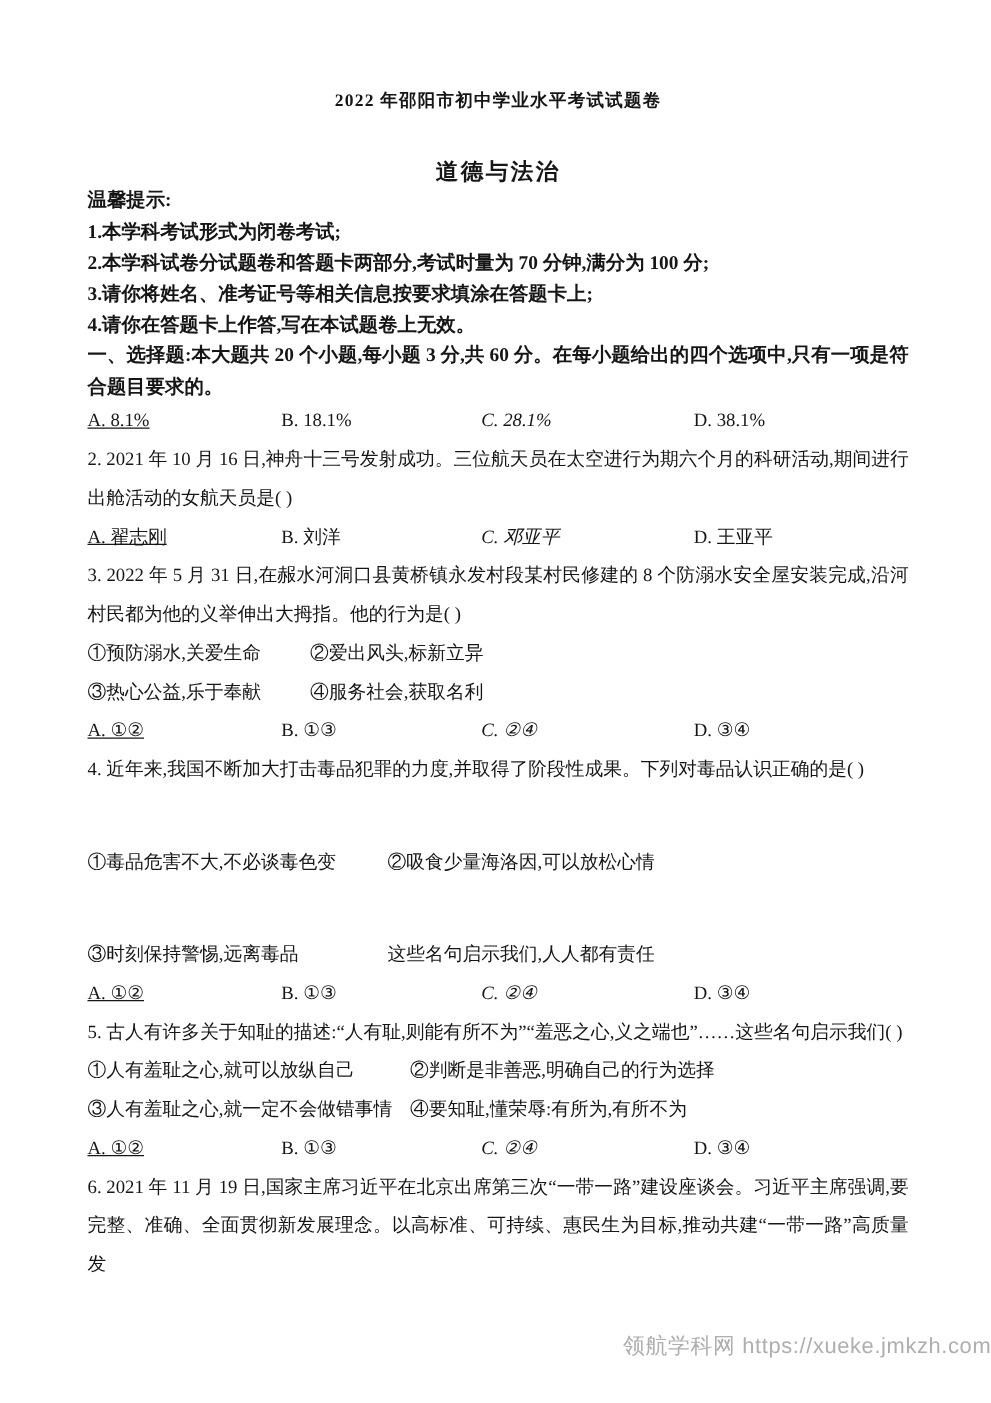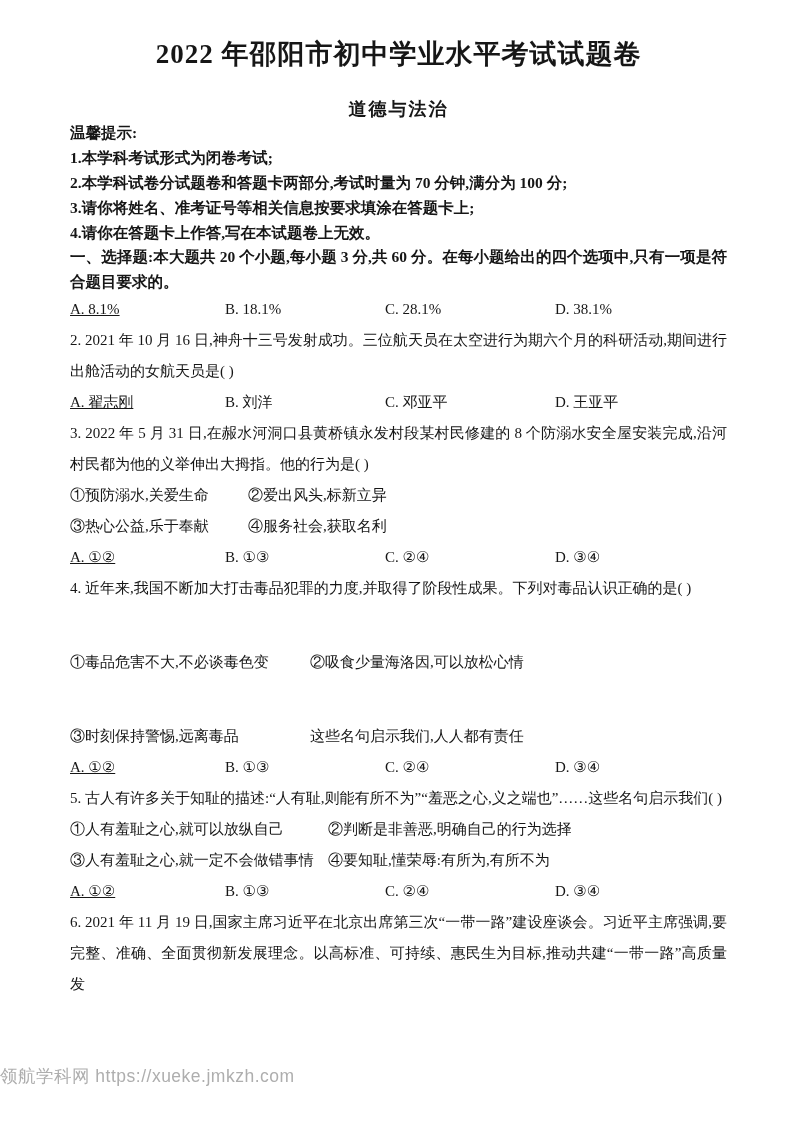--- a/index.html
+++ b/index.html
@@ -4,38 +4,38 @@
 <style>
   html,body{margin:0;padding:0;}
   body{
     width:793px;height:1122px;background:#ffffff;
     font-family:"Liberation Serif","DejaVu Serif",serif;
     color:#161616;
     -webkit-font-smoothing:antialiased;
   }
   .page{position:relative;width:793px;height:1122px;overflow:hidden;background:#ffffff;}
   .content{padding:0 66px 0 70px;}
-  .title{margin-top:42px;text-align:center;font-size:27px;font-weight:bold;line-height:24px;letter-spacing:1px;}
+  .title{margin-top:70px;text-align:center;font-size:14px;font-weight:bold;line-height:24px;letter-spacing:1px;}
   .subtitle{margin-top:32px;text-align:center;font-size:18px;font-weight:bold;line-height:22px;letter-spacing:2px;}
   .notice{margin-top:0;font-weight:bold;font-size:15.5px;line-height:25px;}
   .notice .n-item{text-align:justify;}
   .section-heading{font-weight:bold;font-size:15.5px;line-height:24.5px;text-align:justify;}
   .questions{font-size:15px;line-height:31px;}
   .stem{text-align:justify;}
   .opt-row{white-space:nowrap;}
   .opt-row .opt{display:inline-block;white-space:nowrap;}
   .opt-row .opt:nth-child(1){width:155px;text-decoration:underline;}
   .opt-row .opt:nth-child(2){width:160px;}
-  .opt-row .opt:nth-child(3){width:170px;}
+  .opt-row .opt:nth-child(3){width:170px;font-style:italic;}
   .sub-row .sub{display:inline-block;white-space:nowrap;}
   .cols-q3 .sub:first-child{width:178px;}
   .cols-q4 .sub:first-child{width:240px;margin-top:43px;}
   .cols-q5 .sub:first-child{width:258px;}
   .watermark{
-    position:absolute;left:0;top:1064px;width:793px;text-align:left;
+    position:absolute;left:0;top:1064px;width:793px;text-align:right;
     font-family:"Liberation Sans","DejaVu Sans",sans-serif;
     font-size:17.5px;color:#aeaeae;letter-spacing:0.5px;
   }
 </style>
 </head>
 <body>
 
 <div class="page">
   <div class="content">
 

